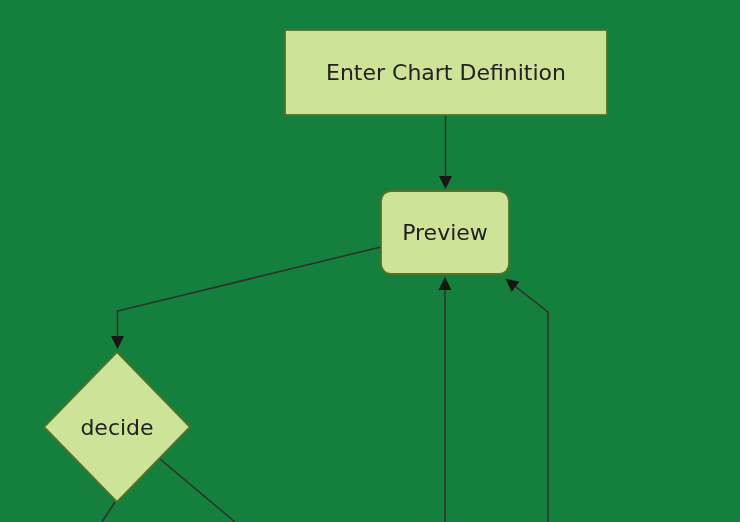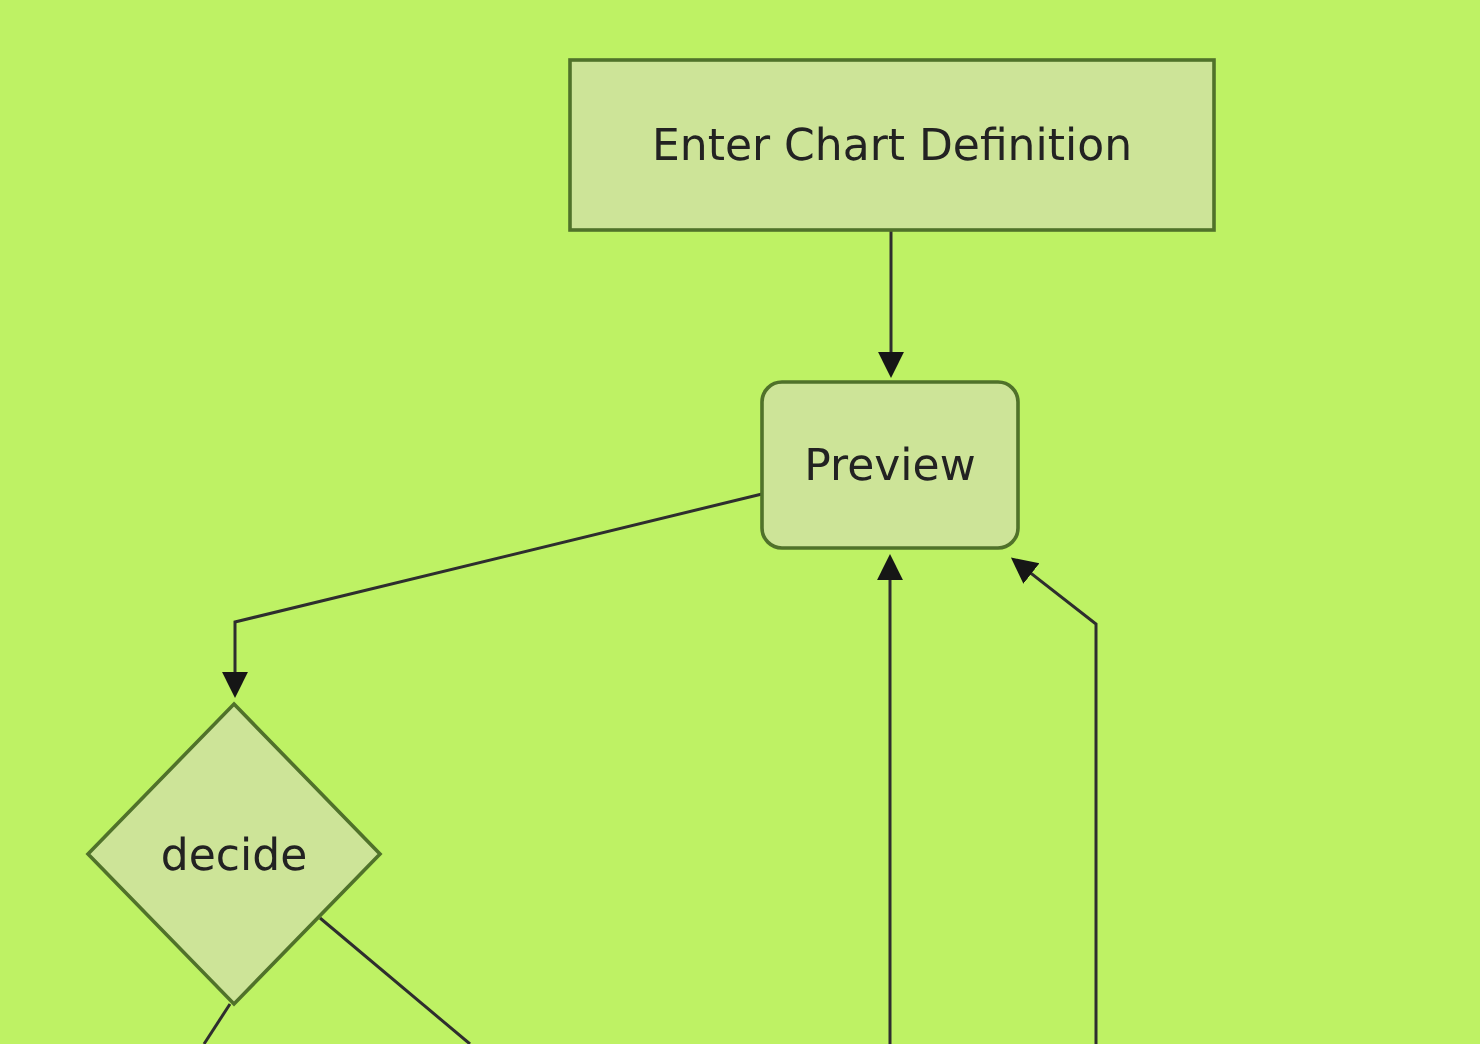--- a/index.html
+++ b/index.html
@@ -4,21 +4,21 @@
 <style>
   html, body {
     margin: 0;
     padding: 0;
     background: #ffffff;
   }
   .canvas {
     position: relative;
     width: 740px;
     height: 522px;
-    background: #bef264;
+    background: #15803d;
     overflow: hidden;
     font-family: "DejaVu Sans", "Liberation Sans", sans-serif;
   }
   svg {
     display: block;
   }
   .node-shape {
     fill: #cde498;
     stroke: #50722a;
     stroke-width: 1.8px;

